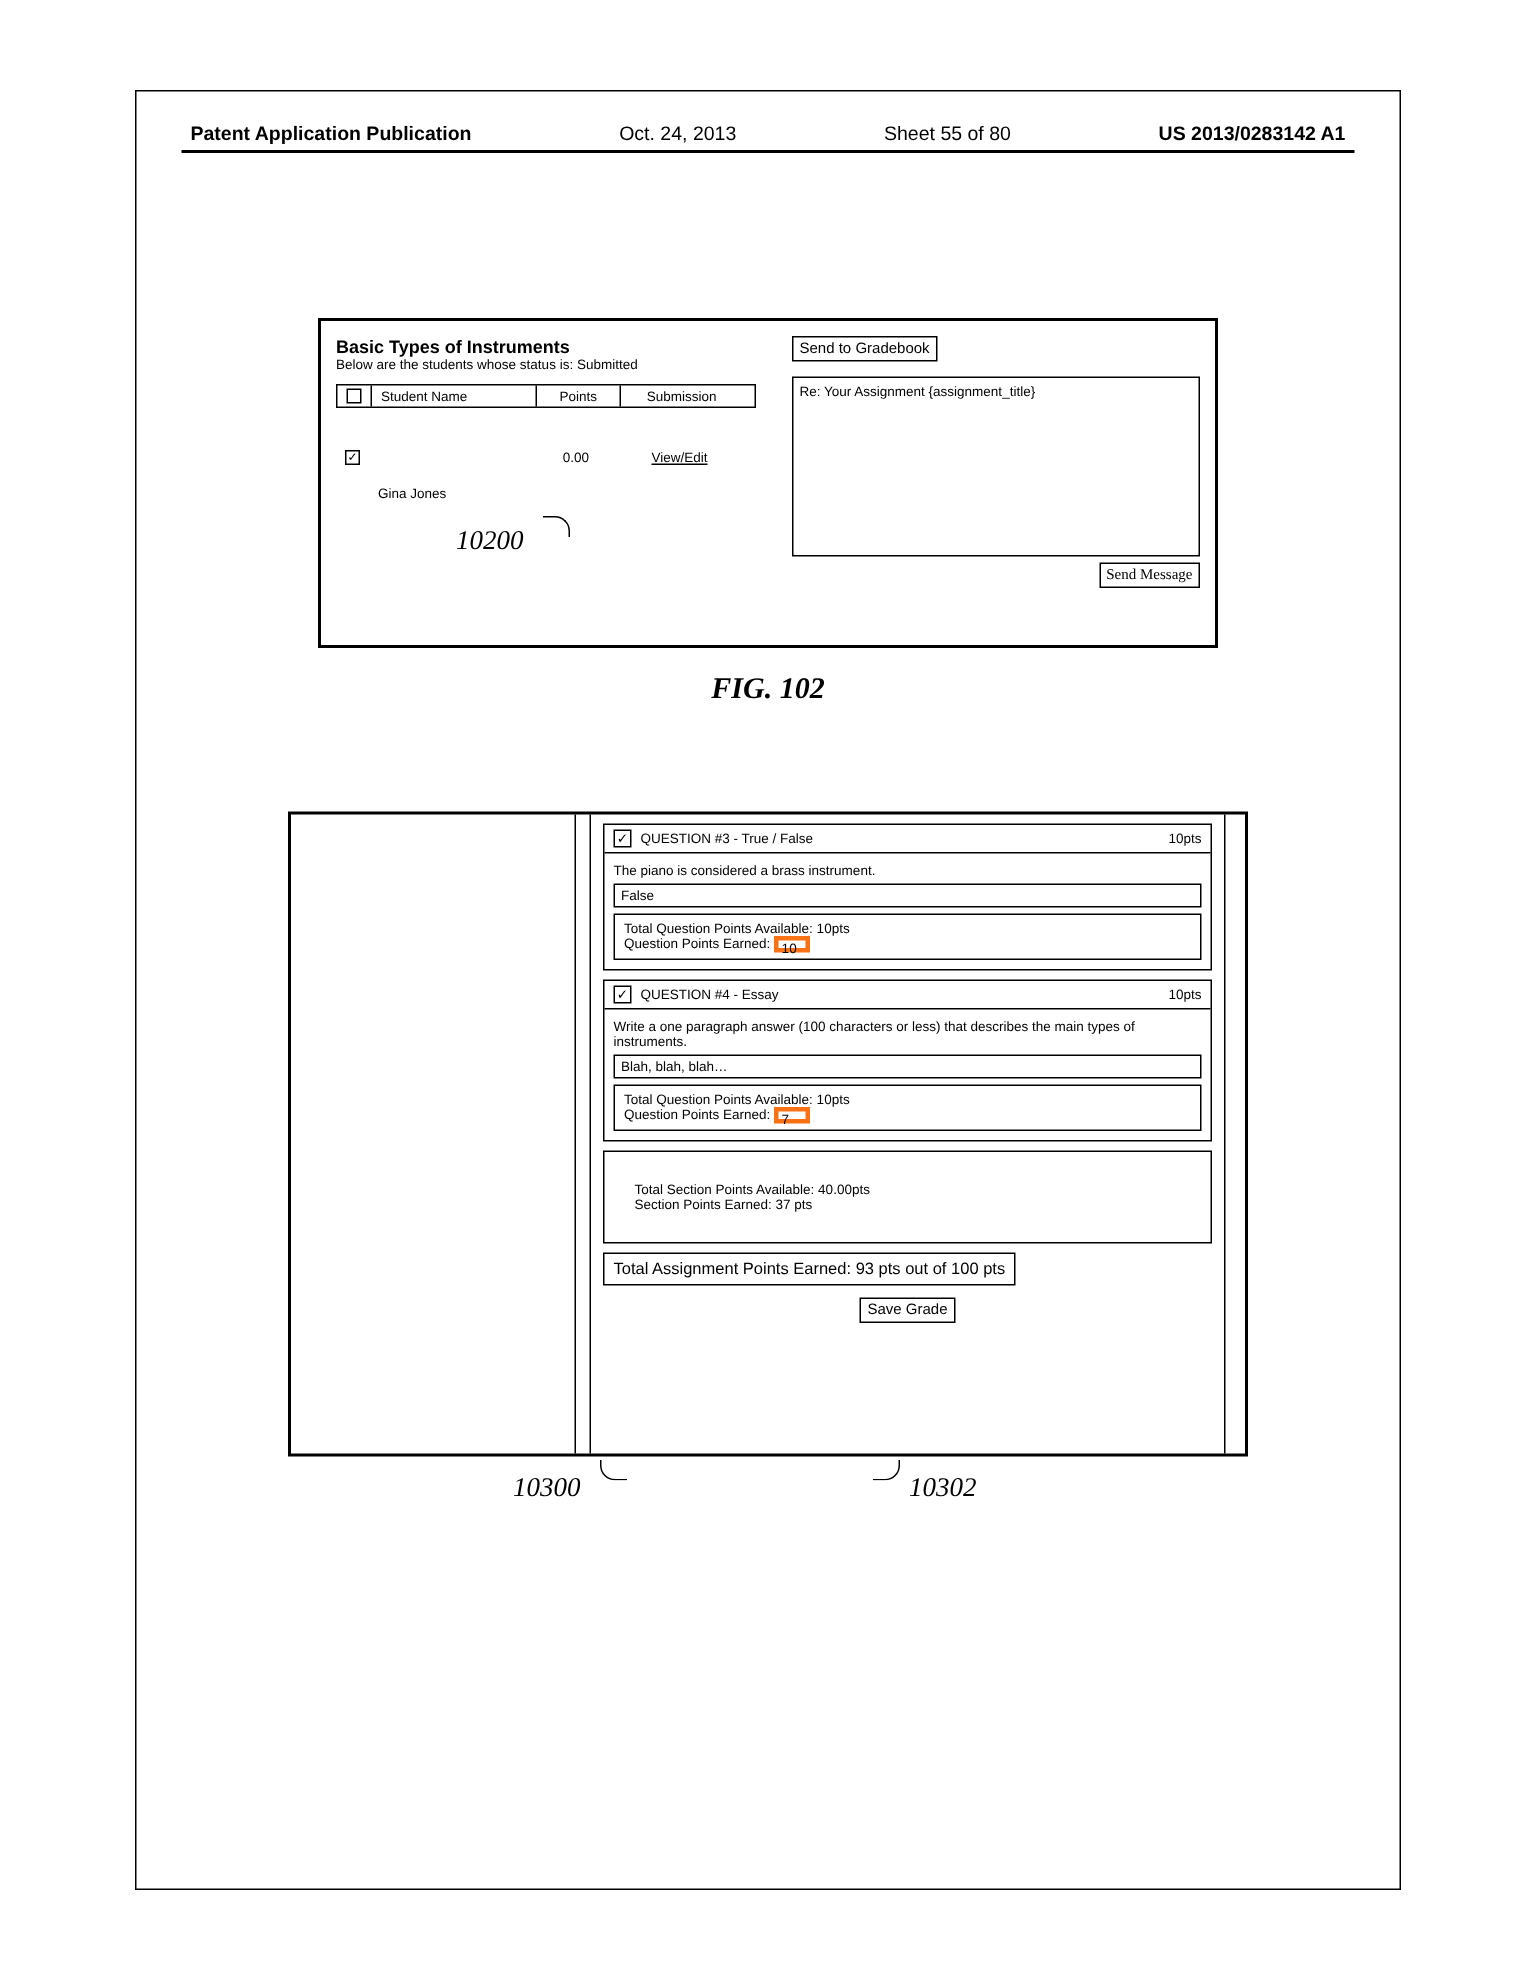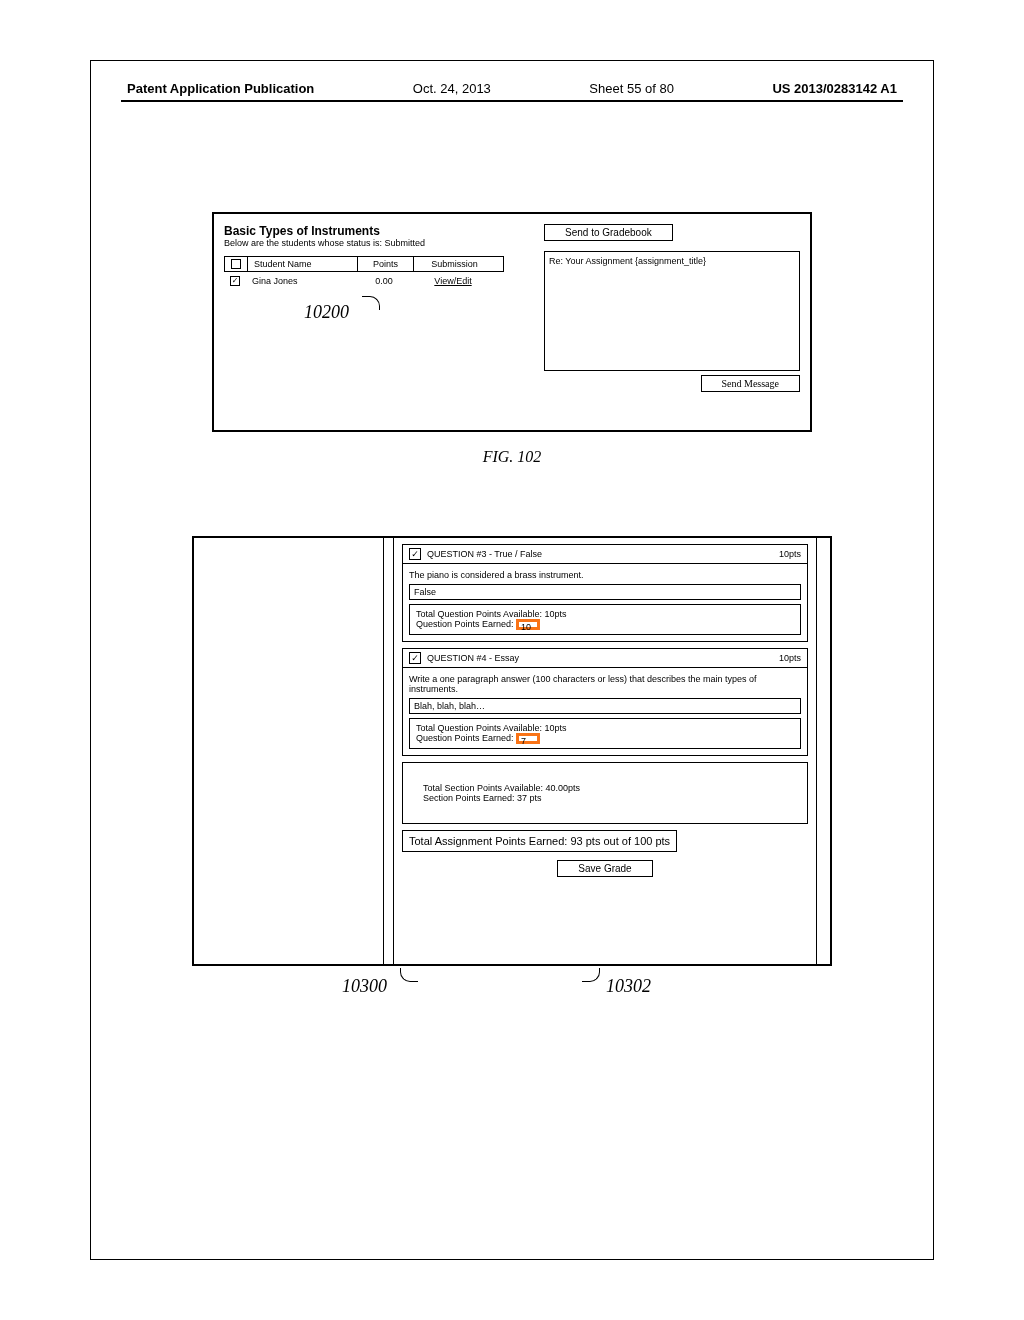--- a/index.html
+++ b/index.html
@@ -33,21 +33,21 @@
     margin-bottom: 110px;
   }
 
   
   .fig102 {
     border: 2px solid #000;
     width: 600px;
     margin: 0 auto 16px auto;
     padding: 10px;
     display: flex;
-    gap: 40px;
+    gap: 24px;
     font-size: 10px;
     min-height: 220px;
   }
   .f102-left { width: 280px; }
   .f102-title { font-weight: bold; font-size: 12px; }
   .f102-sub { font-size: 9px; margin-bottom: 8px; }
   .tbl-head {
     display: flex;
     border: 1px solid #000;
     align-items: stretch;
@@ -69,38 +69,38 @@
   .tbl-row > div { font-size: 9px; display:flex; align-items:center; justify-content:center; }
   .cb { width:10px; height:10px; border:1px solid #000; display:inline-flex; align-items:center; justify-content:center; font-size:8px; line-height:1; }
   .link { text-decoration: underline; }
   .ref-wrap { position: relative; height: 20px; margin-top: 6px; }
   .ref-num { font-style: italic; font-family: 'Times New Roman', serif; font-size: 18px; position:absolute; }
   .leader { position:absolute; border-top:1px solid #000; border-right:1px solid #000; border-top-right-radius: 10px; }
   .f102-right { flex:1; }
   .btn {
     display: inline-block;
     border: 1px solid #000;
-    padding: 2px 20px;
+    padding: 2px 4px;
     font-size: 10px;
     background: #fff;
   }
   .msgbox {
     border: 1px solid #000;
     margin-top: 10px;
     padding: 4px;
     height: 120px;
     font-size: 9px;
   }
   .msg-send { text-align: right; margin-top: 4px; font-family: Liberation Serif, serif; }
   .fig-label {
     text-align: center;
     font-family: 'Times New Roman', serif;
-    font-weight: normal;
+    font-weight: bold;
     font-style: italic;
-    font-size: 16px;
+    font-size: 20px;
     margin-bottom: 70px;
   }
 
   
   .fig103 {
     border: 2px solid #000;
     width: 640px;
     margin: 0 auto 6px auto;
     display: flex;
     font-size: 9px;
@@ -156,21 +156,21 @@
             <span class="cb"></span>
           </div>
         <div class="col-nm">Student Name</div>
         <div class="col-pts">Points</div>
         <div class="col-sub">Submission</div>
       </div>
       <div class="tbl-row">
         <div class="col-chk">
             <span class="cb">✓</span>
           </div>
-        <div class="col-nm" style="justify-content:flex-start; padding-left:6px;">Gina Jones</div>
+        <div class="col-nm" style="justify-content:flex-start; padding-left:6px;margin-top:48px;">Gina Jones</div>
         <div class="col-pts">0.00</div>
         <div class="col-sub link">View/Edit</div>
       </div>
 
       <div class="ref-wrap">
         <span class="ref-num" style="left:80px; top:6px;">10200</span>
         <span class="leader" style="left:138px; top:0px; width:18px; height:14px;"></span>
       </div>
     </div>
 

